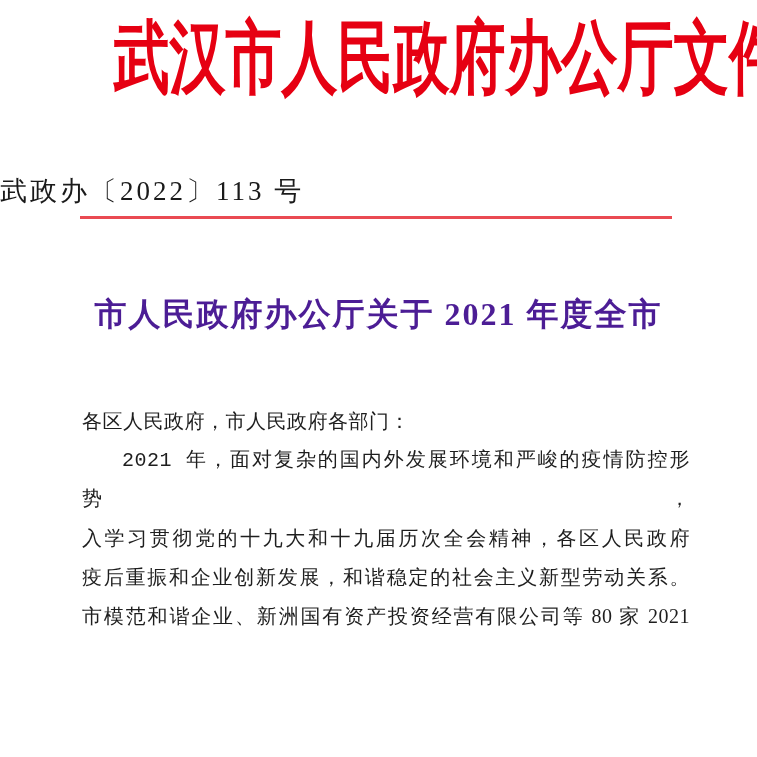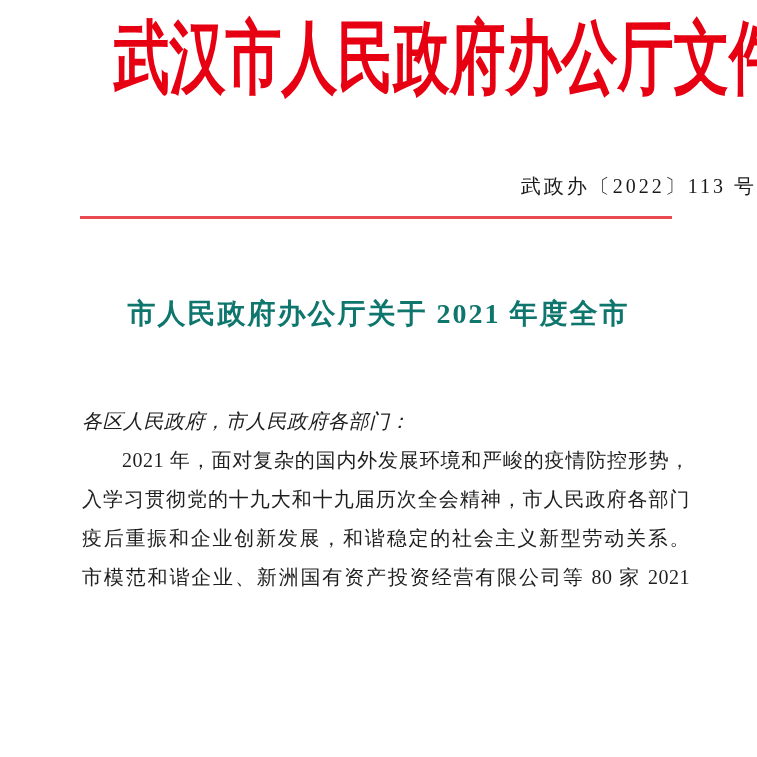--- a/index.html
+++ b/index.html
@@ -30,22 +30,22 @@
     transform: scaleX(0.70);
     transform-origin: 50% 50%;
     letter-spacing: 0px;
   }
   
   .doc-number {
     position: absolute;
     top: 173px;
     left: 0;
     width: 100%;
-    text-align: right;
-    font-size: 20px;
+    text-align: left;
+    font-size: 27px;
     letter-spacing: 3px;
     color: #1a1a1a;
     white-space: nowrap;
   }
   
   .red-rule {
     position: absolute;
     top: 216px;
     left: 80px;
     width: 592px;
@@ -53,23 +53,23 @@
     background: var(--rule-red, #ea4a52);
   }
   
   .doc-title {
     position: absolute;
     top: 287px;
     left: 0;
     width: 100%;
     text-align: center;
     font-weight: bold;
-    font-size: 28px;
+    font-size: 32px;
     line-height: 54px;
-    color: #0f766e;
+    color: #4c1d95;
     letter-spacing: 2px;
   }
   
   .doc-body {
     position: absolute;
     top: 402px;
     left: 82px;
     width: 608px;
     font-size: 20px;
     line-height: 39px;
@@ -79,42 +79,42 @@
   .body-line {
     width: 100%;
     text-align: justify;
   }
   .body-line.fill {
     text-align-last: justify;
   }
   .body-line.plain {
     text-align: left;
     text-align-last: left;
-    font-style: italic;
   }
   .body-line.indent {
     text-indent: 2em;
+    font-family: Liberation Mono, monospace;
   }
 </style>
 </head>
 <body>
 
 <div class="page">
 
   <div class="letterhead">武汉市人民政府办公厅文件</div>
 
   <div class="doc-number">武政办〔2022〕113 号</div>
 
   <div class="red-rule"></div>
 
   <div class="doc-title">
     <div>市人民政府办公厅关于 2021 年度全市</div>
   </div>
 
   <div class="doc-body">
     <div class="body-line plain">各区人民政府，市人民政府各部门：</div>
     <div class="body-line fill indent">2021 年，面对复杂的国内外发展环境和严峻的疫情防控形势，</div>
-    <div class="body-line fill">入学习贯彻党的十九大和十九届历次全会精神，市人民政府各部门</div>
+    <div class="body-line fill">入学习贯彻党的十九大和十九届历次全会精神，各区人民政府</div>
     <div class="body-line fill">疫后重振和企业创新发展，和谐稳定的社会主义新型劳动关系。</div>
     <div class="body-line fill">市模范和谐企业、新洲国有资产投资经营有限公司等 80 家 2021</div>
   </div>
 
 </div>
 
 </body></html>

